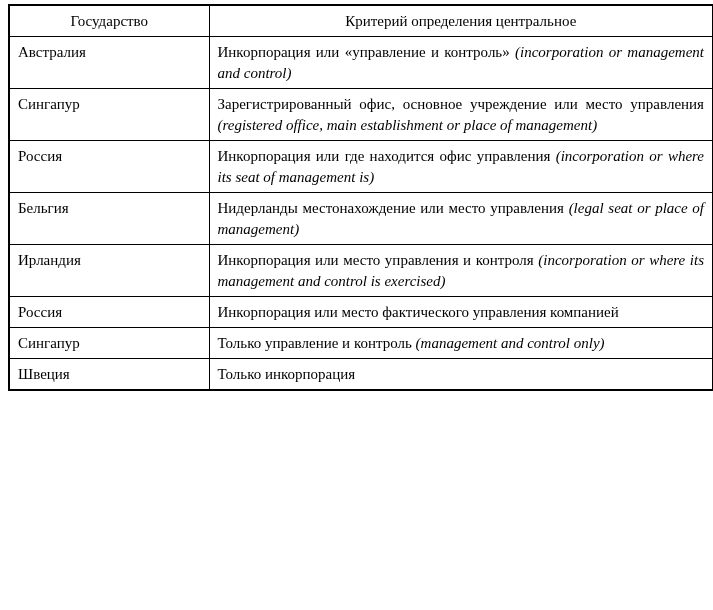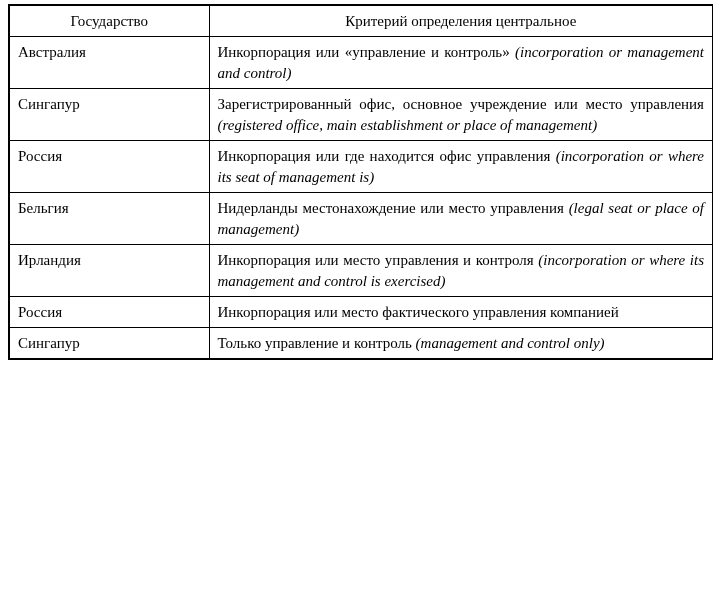--- a/index.html
+++ b/index.html
@@ -88,15 +88,19 @@
           <td class="col-criterion"><span>Инкорпорация или место управления и контроля </span><span class="it">(incorporation or where its management and control is exercised)</span></td>
         </tr>
         <tr>
           <td class="col-country">Россия</td>
           <td class="col-criterion"><span>Инкорпорация или место фактического управления компанией</span></td>
         </tr>
         <tr>
           <td class="col-country">Сингапур</td>
           <td class="col-criterion"><span>Только управление и контроль </span><span class="it">(management and control only)</span></td>
         </tr>
+        <tr>
+          <td class="col-country">Швеция</td>
+          <td class="col-criterion"><span>Только инкорпорация</span></td>
+        </tr>
       </tbody>
   </table>
 </div>
 
 </body></html>

